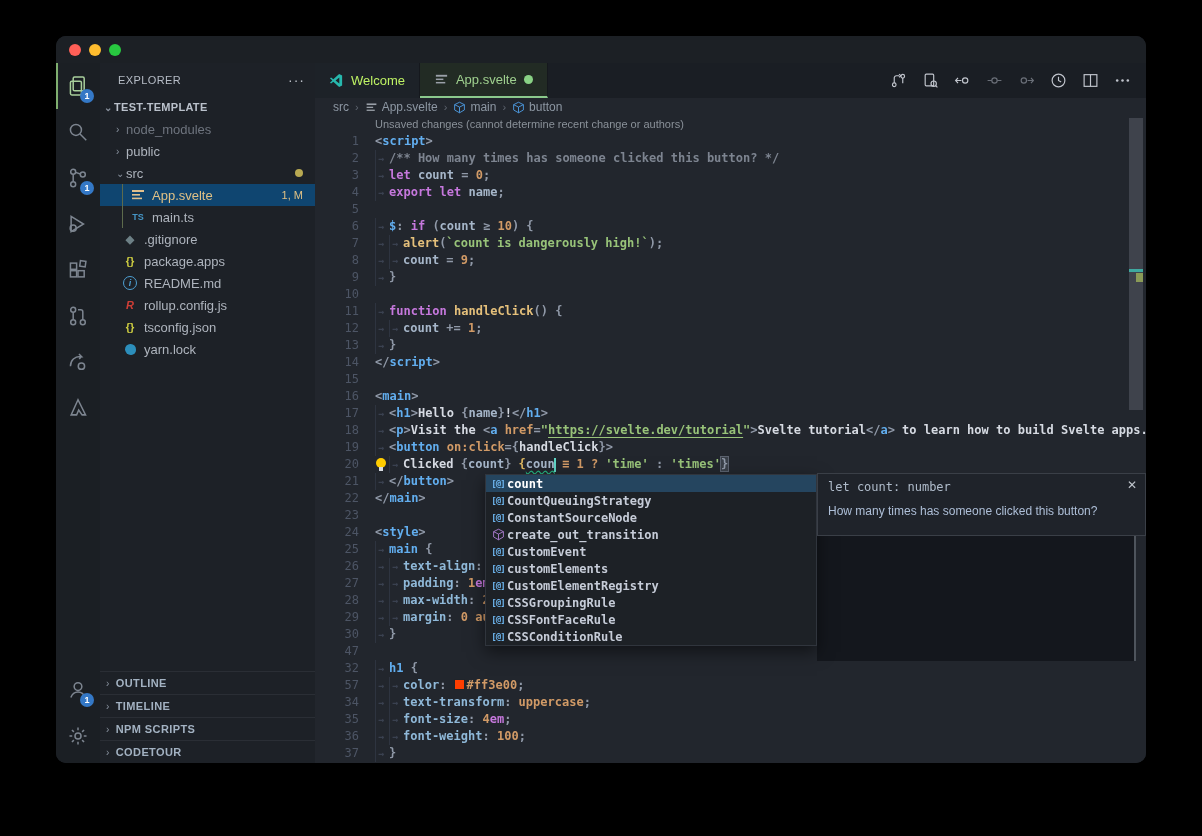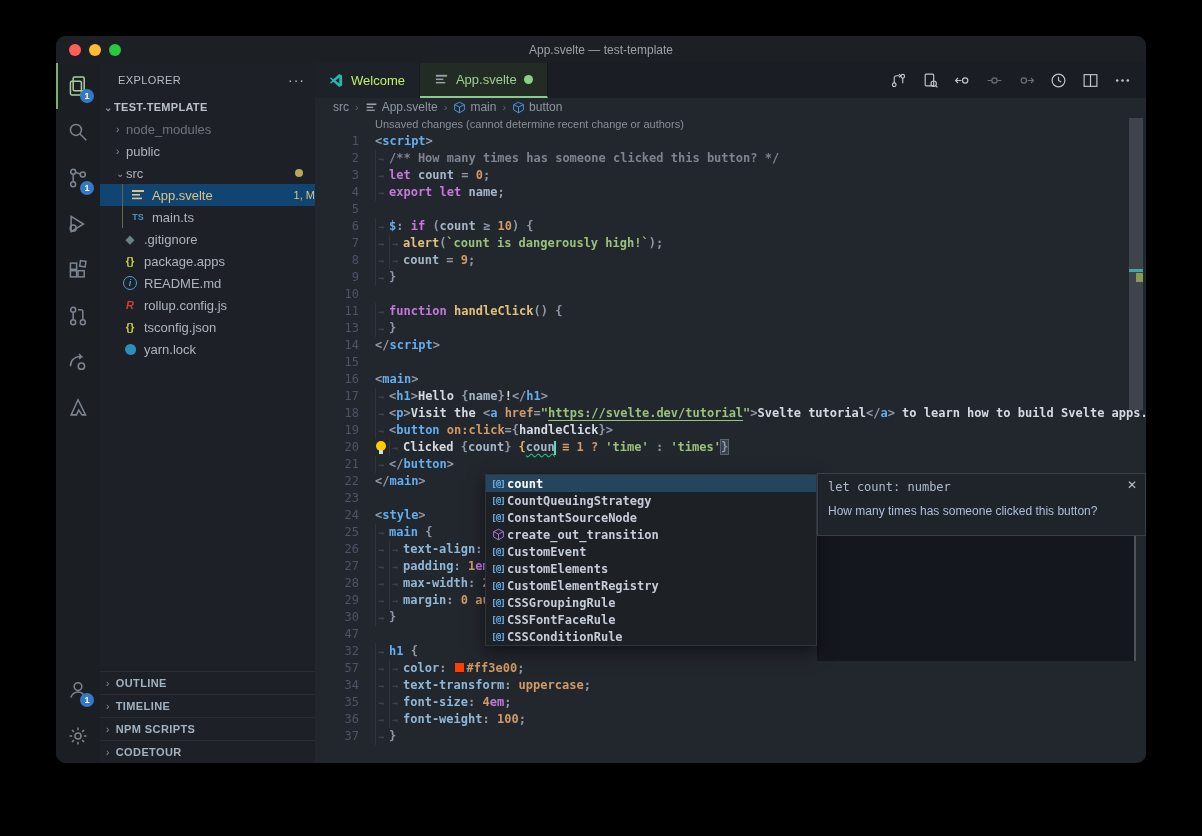--- a/index.html
+++ b/index.html
@@ -28,21 +28,21 @@
   .sb-head-label{font-size:11px;letter-spacing:.4px;color:#b6bcc6;}
   .sb-head-more{margin-left:auto;color:#b9bec6;font-size:14px;letter-spacing:1px;}
   .tree{position:absolute;top:33px;left:0;right:0;}
   .trow{height:22px;display:flex;align-items:center;position:relative;white-space:nowrap;}
   .trow .chev{width:10px;margin-left:4px;color:#8a93a0;font-size:10px;flex:none;}
   .trow.root{font-weight:700;font-size:11px;color:#bac1cb;letter-spacing:.3px;}
   .trow .ficon{width:16px;height:16px;margin-right:6px;flex:none;display:flex;align-items:center;justify-content:center;font-weight:700;}
   .trow.dim .flabel{color:#6e747e;}
   .trow.sel{background:#0f4570;}
   .trow.sel .flabel{color:#e0c185;}
-  .trow .badge{margin-left:auto;color:#e0c185;font-size:11px;}
+  .trow .badge{margin-left:auto;margin-right:12px;color:#e0c185;font-size:11px;}
   .trow .dot{margin-left:auto;margin-right:12px;width:8px;height:8px;border-radius:50%;background:#b8a952;}
   .trow .guide{position:absolute;left:22px;top:0;bottom:0;width:1px;background:#5d6b4c;}
   .sb-sections{position:absolute;left:0;right:0;bottom:0;}
   .sb-sec{height:22px;display:flex;align-items:center;border-top:1px solid #2a2e35;
     font-size:11px;font-weight:700;color:#a3b2c2;letter-spacing:.4px;}
   .sb-sec .chev{margin:0 6px 0 6px;color:#8a93a0;font-size:10px;font-weight:400;}
   
   .editor{flex:1;position:relative;background:#22262d;min-width:0;}
   .tabstrip{height:35px;background:#1a1e24;display:flex;align-items:stretch;}
   .tab{display:flex;align-items:center;gap:7px;padding:0 14px;font-size:13px;color:#bef264;background:#1d2228;border-right:1px solid #15181d;}
@@ -100,21 +100,20 @@
 </head>
 <body>
 
 <div id="window">
   <div class="titlebar">
     <div class="tl-dots">
       <span class="tl red"></span>
       <span class="tl yel"></span>
       <span class="tl grn"></span>
     </div>
-    <div class="win-title">App.svelte — test-template</div>
   </div>
   <div class="main">
     <div class="actbar" id="actbar">
         <div class="act-item active">
           <svg viewBox="0 0 16 16" fill="none" stroke="currentColor" stroke-width="1.1">
             <rect x="4.5" y="1.5" width="8" height="10" rx="1"></rect>
             <rect x="2.5" y="4.5" width="8" height="10" rx="1"></rect>
           </svg>
           <span class="act-badge">1</span>
         </div>
@@ -396,20 +395,21 @@
             <div class="row"><span class="ln">2</span><span class="lc"><span class="ind">→</span><span class="tk-cm">/** How many times has someone clicked this button? */</span></span></div>
             <div class="row"><span class="ln">3</span><span class="lc"><span class="ind">→</span><span class="tk-kw">let </span><span class="tk-var">count </span><span class="tk-pn">= </span><span class="tk-num">0</span><span class="tk-pn">;</span></span></div>
             <div class="row"><span class="ln">4</span><span class="lc"><span class="ind">→</span><span class="tk-kw">export </span><span class="tk-kw">let </span><span class="tk-var">name</span><span class="tk-pn">;</span></span></div>
             <div class="row"><span class="ln">5</span><span class="lc"></span></div>
             <div class="row"><span class="ln">6</span><span class="lc"><span class="ind">→</span><span class="tk-tag">$</span><span class="tk-pn">: </span><span class="tk-kw">if </span><span class="tk-pn">(</span><span class="tk-var">count </span><span class="tk-pn">≥ </span><span class="tk-num">10</span><span class="tk-pn">) {</span></span></div>
             <div class="row"><span class="ln">7</span><span class="lc"><span class="ind">→</span><span class="ind">→</span><span class="tk-fn">alert</span><span class="tk-pn">(</span><span class="tk-str">`count is dangerously high!`</span><span class="tk-pn">);</span></span></div>
             <div class="row"><span class="ln">8</span><span class="lc"><span class="ind">→</span><span class="ind">→</span><span class="tk-var">count </span><span class="tk-pn">= </span><span class="tk-num">9</span><span class="tk-pn">;</span></span></div>
             <div class="row"><span class="ln">9</span><span class="lc"><span class="ind">→</span><span class="tk-pn">}</span></span></div>
             <div class="row"><span class="ln">10</span><span class="lc"></span></div>
             <div class="row"><span class="ln">11</span><span class="lc"><span class="ind">→</span><span class="tk-kw">function </span><span class="tk-fn">handleClick</span><span class="tk-pn">() {</span></span></div>
+            <div class="row"><span class="ln">12</span><span class="lc"><span class="ind">→</span><span class="ind">→</span><span class="tk-var">count </span><span class="tk-pn">+= </span><span class="tk-num">1</span><span class="tk-pn">;</span></span></div>
             <div class="row"><span class="ln">13</span><span class="lc"><span class="ind">→</span><span class="tk-pn">}</span></span></div>
             <div class="row"><span class="ln">14</span><span class="lc"><span class="tk-pn">&lt;/</span><span class="tk-tag">script</span><span class="tk-pn">&gt;</span></span></div>
             <div class="row"><span class="ln">15</span><span class="lc"></span></div>
             <div class="row"><span class="ln">16</span><span class="lc"><span class="tk-pn">&lt;</span><span class="tk-tag">main</span><span class="tk-pn">&gt;</span></span></div>
             <div class="row"><span class="ln">17</span><span class="lc"><span class="ind">→</span><span class="tk-pn">&lt;</span><span class="tk-tag">h1</span><span class="tk-pn">&gt;</span><span class="tk-txt">Hello </span><span class="tk-pn">{</span><span class="tk-var">name</span><span class="tk-pn">}</span><span class="tk-txt">!</span><span class="tk-pn">&lt;/</span><span class="tk-tag">h1</span><span class="tk-pn">&gt;</span></span></div>
             <div class="row"><span class="ln">18</span><span class="lc"><span class="ind">→</span><span class="tk-pn">&lt;</span><span class="tk-tag">p</span><span class="tk-pn">&gt;</span><span class="tk-txt">Visit the </span><span class="tk-pn">&lt;</span><span class="tk-tag">a </span><span class="tk-attr">href</span><span class="tk-pn">=</span><span class="tk-str">"</span><span class="tk-str u">https://svelte.dev/tutorial</span><span class="tk-str">"</span><span class="tk-pn">&gt;</span><span class="tk-txt">Svelte tutorial</span><span class="tk-pn">&lt;/</span><span class="tk-tag">a</span><span class="tk-pn">&gt;</span><span class="tk-txt"> to learn how to build Svelte apps.</span></span></div>
             <div class="row"><span class="ln">19</span><span class="lc"><span class="ind">→</span><span class="tk-pn">&lt;</span><span class="tk-tag">button </span><span class="tk-attr">on:click</span><span class="tk-pn">=</span><span class="tk-pn">{</span><span class="tk-txt">handleClick</span><span class="tk-pn">}</span><span class="tk-pn">&gt;</span></span></div>
             <div class="row"><span class="ln">20</span><span class="lc"><span class="bulb"><span class="b1"></span><span class="b2"></span></span><span class="ind">→</span><span class="tk-txt">Clicked </span><span class="tk-pn">{</span><span class="tk-var">count</span><span class="tk-pn">} </span><span class="tk-gold">{</span><span class="tk-var wavy">coun</span><span class="cursor"></span><span class="tk-txt"> </span><span class="tk-attr">≡ </span><span class="tk-num">1 </span><span class="tk-attr">? </span><span class="tk-str">'time'</span><span class="tk-pn"> : </span><span class="tk-str">'times'</span><span class="tk-pn hl">}</span></span></div>
             <div class="row"><span class="ln">21</span><span class="lc"><span class="ind">→</span><span class="tk-pn">&lt;/</span><span class="tk-tag">button</span><span class="tk-pn">&gt;</span></span></div>
             <div class="row"><span class="ln">22</span><span class="lc"><span class="tk-pn">&lt;/</span><span class="tk-tag">main</span><span class="tk-pn">&gt;</span></span></div>

